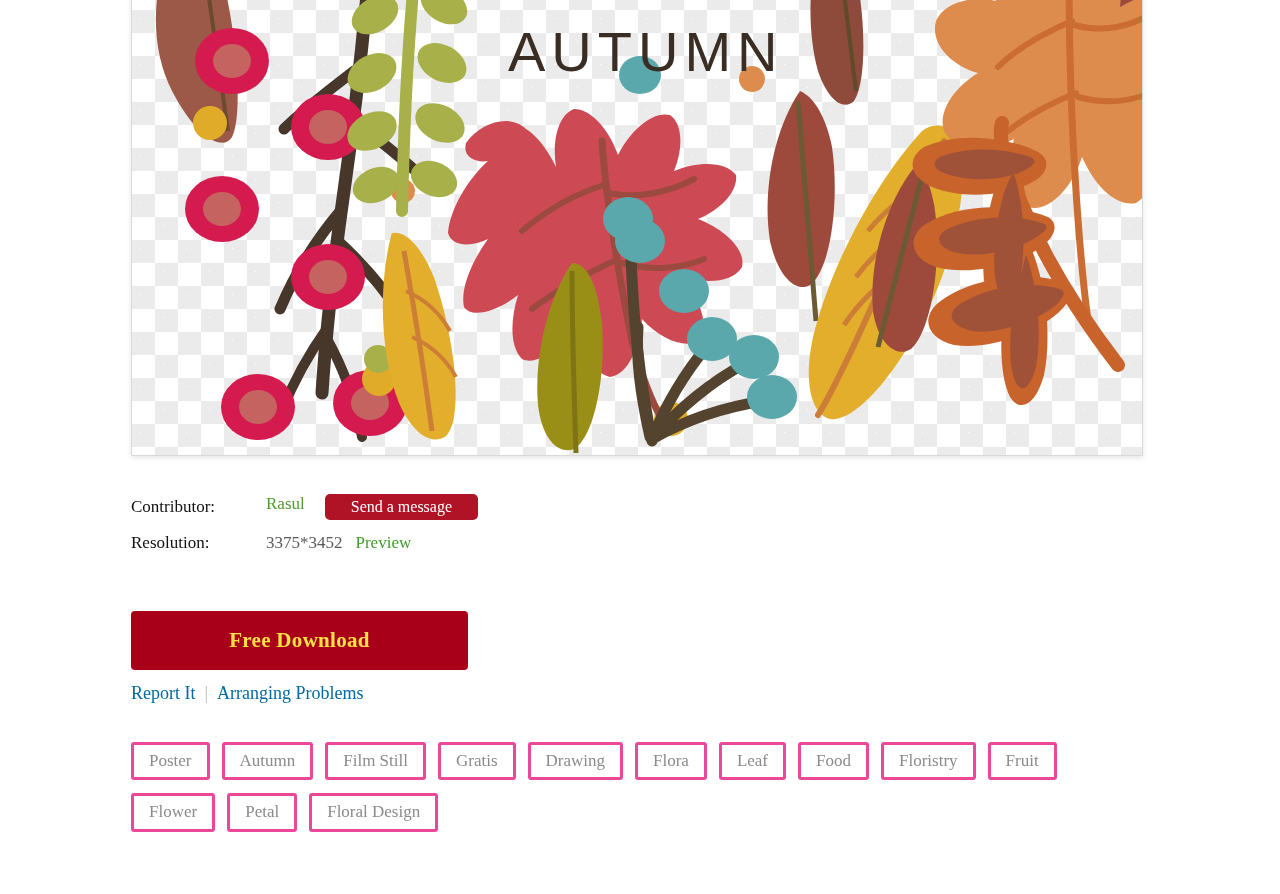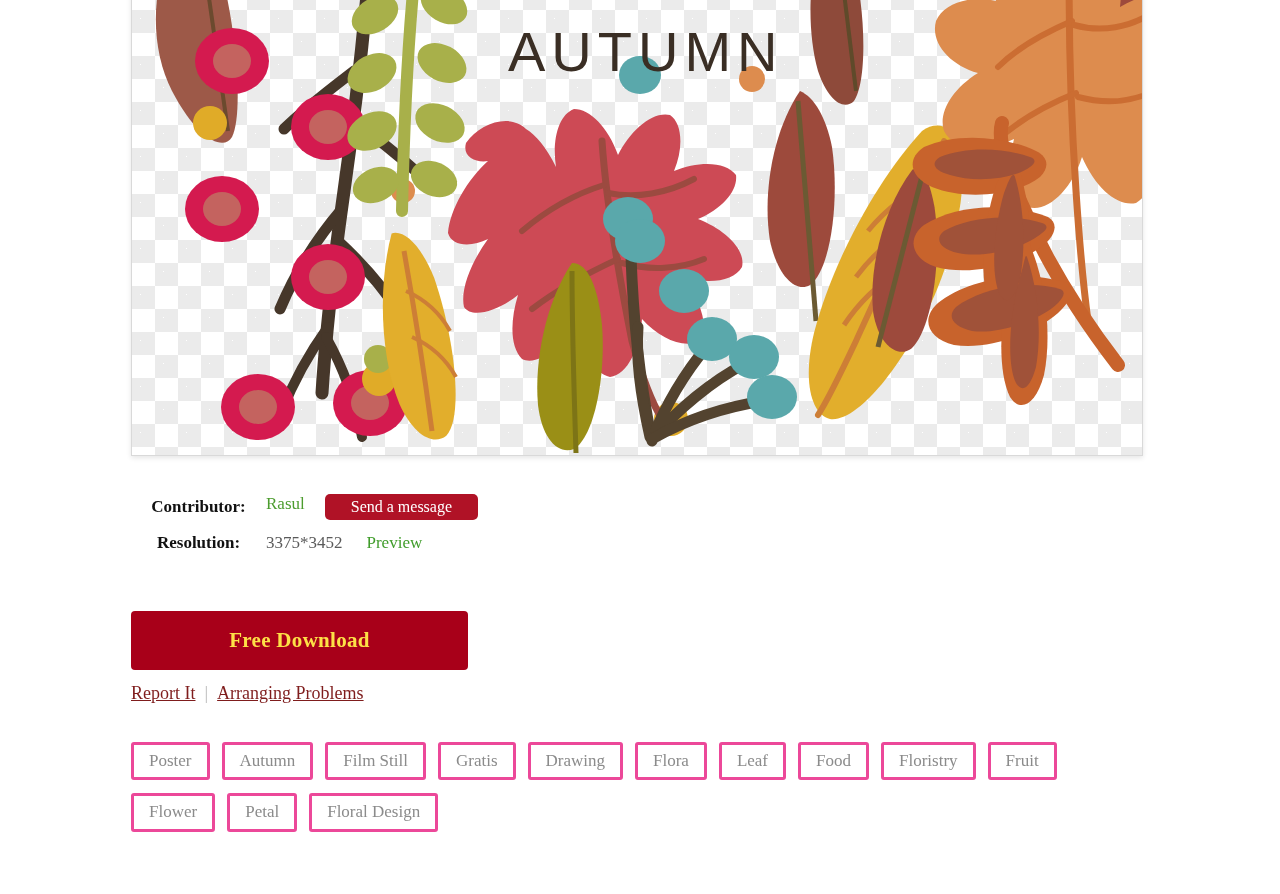--- a/index.html
+++ b/index.html
@@ -67,25 +67,24 @@
     top: 489px;
     width: 700px;
   }
   .meta-row {
     display: flex;
     align-items: center;
     height: 36px;
   }
   .meta-label {
     width: 135px;
-    font-weight: bold;
+    font-weight: normal;
     font-size: 17px;
     color: #111111;
     flex: 0 0 135px;
-    text-align: center;
   }
   .meta-value {
     font-size: 17px;
     color: #5a5a5a;
     display: flex;
     align-items: flex-start;
     gap: 13px;
   }
   .contrib-name {
     color: #4c9c2e;
@@ -101,21 +100,21 @@
     border-radius: 5px;
     border: none;
     font-family: "Liberation Serif", "DejaVu Serif", serif;
     cursor: pointer;
     line-height: 1.2;
     white-space: nowrap;
   }
   .res-val { color: #5a5a5a; }
   .preview-link {
     color: #3f9c2a;
-    margin-left: 11px;
+    margin-left: 0;
     cursor: pointer;
   }
 
   
   .dl-btn {
     position: absolute;
     left: 131px;
     top: 611px;
     width: 337px;
     height: 59px;
@@ -133,22 +132,21 @@
   
   .links {
     position: absolute;
     left: 131px;
     top: 683px;
     font-size: 18px;
     display: flex;
     align-items: center;
   }
   .links a {
-    color: #7f1d1d;
-    text-decoration: underline;
+    color: #0369a1;
     cursor: pointer;
   }
   .links .sep {
     color: #b9b9b9;
     margin: 0 9px;
   }
 
   
   .tags {
     position: absolute;

